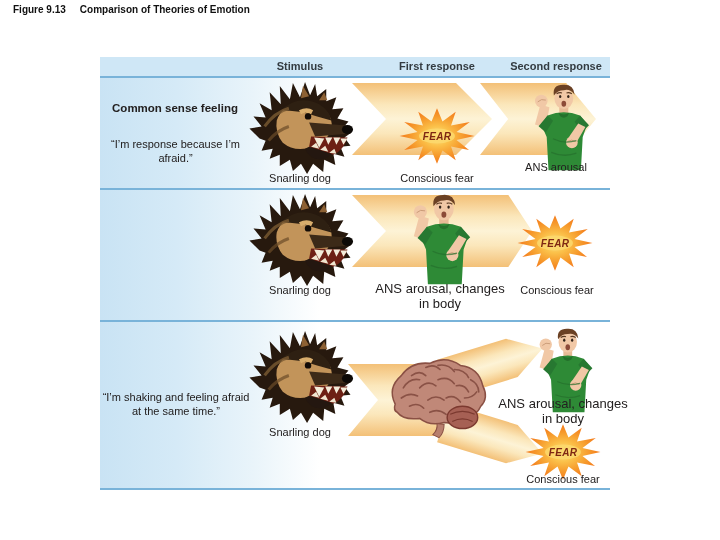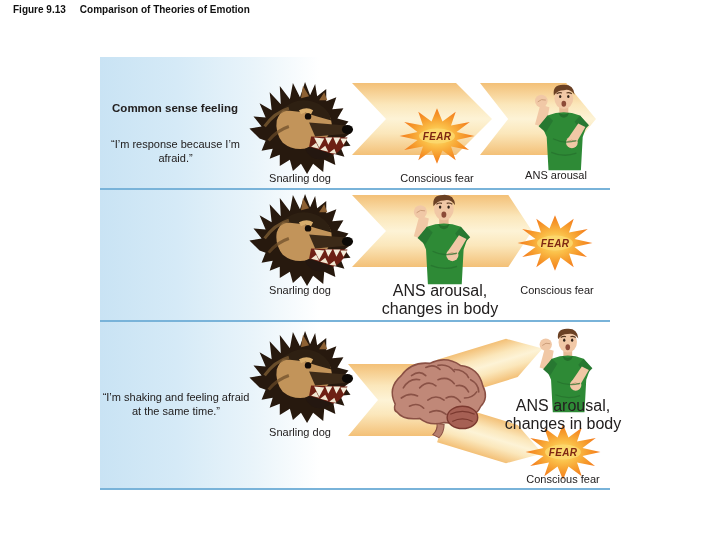--- a/index.html
+++ b/index.html
@@ -12,21 +12,21 @@
   .panel{
     position:absolute;left:100px;top:57px;width:510px;height:433px;box-sizing:border-box;
     background:linear-gradient(90deg,#c9e3f4 0%,#d5eaf7 15%,#e9f4fa 30%,#ffffff 43%);
     border-bottom:2px solid #79b3d9;
   }
   .hdr{position:absolute;left:0;top:0;width:100%;height:19px;background:#cfe7f6;border-bottom:2px solid #79b3d9;}
   .colh{position:absolute;top:3px;transform:translateX(-50%);font-weight:bold;font-size:11px;color:#333b41;white-space:nowrap;}
   .divider{position:absolute;left:0;width:100%;height:2px;background:#79b3d9;}
   .absf{position:absolute;}
   .cap{position:absolute;font-size:11px;transform:translateX(-50%);white-space:nowrap;}
-  .capw{position:absolute;font-size:16px;text-align:center;line-height:1.15;}
+  .capw{position:absolute;font-size:13px;text-align:center;line-height:1.15;}
   .theory{position:absolute;left:8px;width:134px;text-align:center;font-weight:bold;font-size:11.5px;line-height:1.2;}
   .quote{position:absolute;font-size:11px;text-align:center;line-height:1.25;}
   .burst{position:absolute;display:flex;align-items:center;justify-content:center;}
   .burst svg{position:absolute;left:0;top:0;width:100%;height:100%;}
   .burst .flabel{position:relative;font-style:italic;font-weight:bold;font-size:10px;color:#7e2712;letter-spacing:.3px;}
   svg{display:block;}
 </style>
 </head>
 <body>
 
@@ -116,20 +116,25 @@
     </symbol>
   </defs>
 </svg>
 
 <div class="fig-title">
   <span>Figure 9.13</span><span class="t2">Comparison of Theories of Emotion</span>
 </div>
 
 <div class="panel">
 
+  <div class="hdr">
+    <span class="colh" style="left:200px">Stimulus</span>
+    <span class="colh" style="left:337px">First response</span>
+    <span class="colh" style="left:456px">Second response</span>
+  </div>
 
   <svg class="absf" style="left:252px;top:26px" width="140" height="72" viewBox="0 0 140 72" preserveAspectRatio="none">
     <polygon points="0,0 104,0 140,36 104,72 0,72 34,36" fill="url(#arrowGrad)"></polygon>
   </svg>
   <svg class="absf" style="left:380px;top:26px" width="116" height="72" viewBox="0 0 140 72" preserveAspectRatio="none">
     <polygon points="0,0 104,0 140,36 104,72 0,72 34,36" fill="url(#arrowGrad)"></polygon>
   </svg>
   <div class="burst" style="left:298px;top:50px;width:78px;height:58px">
     <svg viewBox="0 0 100 100" preserveAspectRatio="none">
         <use href="#burstSym"></use>
@@ -140,21 +145,21 @@
       <use href="#dogSym"></use>
     </svg>
   <svg class="absf" style="left:420px;top:26px" width="84" height="90" viewBox="0 0 80 100">
       <use href="#manSym"></use>
     </svg>
 
   <div class="theory" style="top:45px">Common sense feeling</div>
   <div class="quote" style="left:3px;top:81px;width:145px">“I’m response because I’m afraid.”</div>
   <div class="cap" style="left:200px;top:115px">Snarling dog</div>
   <div class="cap" style="left:337px;top:115px">Conscious fear</div>
-  <div class="cap" style="left:456px;top:112px">ANS arousal</div>
+  <div class="cap" style="left:456px;top:104px">ANS arousal</div>
 
   <div class="divider" style="top:131px"></div>
 
   <svg class="absf" style="left:252px;top:138px" width="140" height="72" viewBox="0 0 140 72" preserveAspectRatio="none">
     <polygon points="0,0 104,0 140,36 104,72 0,72 34,36" fill="url(#arrowGrad)"></polygon>
   </svg>
   <svg class="absf" style="left:340px;top:138px" width="92" height="72" viewBox="0 0 140 72" preserveAspectRatio="none">
     <polygon points="0,0 104,0 140,36 104,72 0,72 34,36" fill="url(#arrowGrad)"></polygon>
   </svg>
   <svg class="absf" style="left:146px;top:135px" width="112" height="96" viewBox="0 0 110 95">

